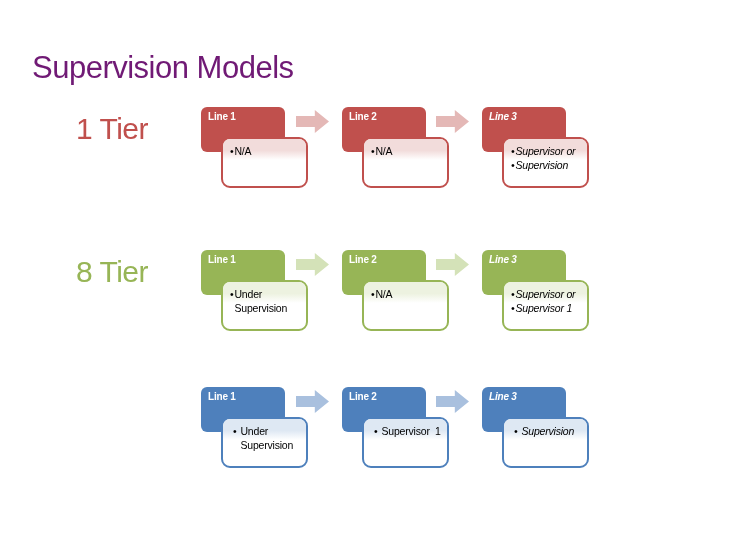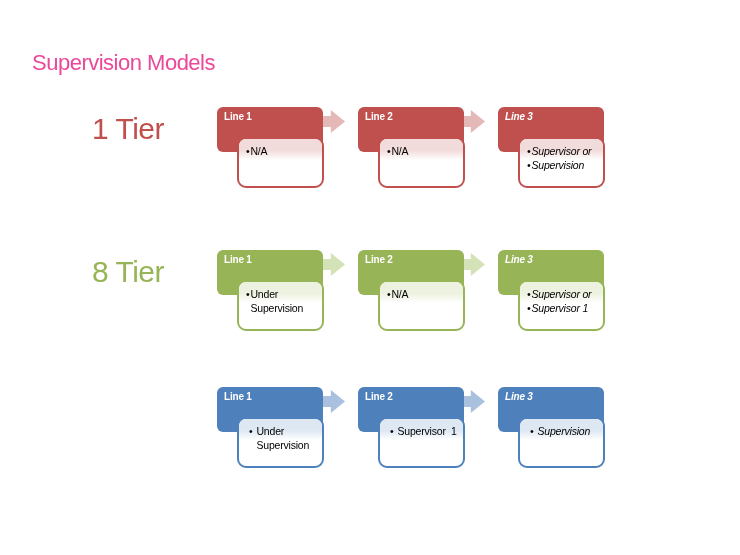--- a/index.html
+++ b/index.html
@@ -2,38 +2,38 @@
 <html><head>
 <meta charset="utf-8">
 <style>
   html,body{margin:0;padding:0;}
   body{
     width:740px;height:555px;background:#ffffff;position:relative;
     font-family:"Liberation Sans", sans-serif;overflow:hidden;
   }
   .slide{position:absolute;inset:0;}
   .title{
-    position:absolute;left:32px;top:50px;font-size:22px;color:#ec4899;
+    position:absolute;left:32px;top:50px;font-size:31px;color:#701a75;
     letter-spacing:-0.5px;white-space:nowrap;
   }
-  .tier{position:absolute;left:16px;width:596px;height:110px;}
+  .tier{position:absolute;left:0;width:596px;height:110px;}
   .tier.t1{top:105px;}
   .tier.t2{top:248px;}
   .tier.t3{top:385px;}
   .tier-label{
     position:absolute;left:57px;top:7px;width:110px;text-align:center;
     font-size:30px;letter-spacing:-0.5px;white-space:nowrap;
   }
   .step{position:absolute;top:2px;width:110px;height:100px;}
   .step.c1{left:201px;}
   .step.c2{left:342px;}
   .step.c3{left:482px;font-style:italic;}
   .step-header{
     position:absolute;left:0;top:0;width:84px;height:45px;
-    border-radius:6px;z-index:1;padding-left:22px;
+    border-radius:6px;z-index:1;
   }
   .step-title{
     position:absolute;left:7px;top:4px;color:#ffffff;font-size:10px;
     font-weight:600;letter-spacing:-0.2px;white-space:nowrap;
   }
   .step-body{
     position:absolute;left:20px;top:30px;width:83px;height:47px;
     background:#ffffff;border:2.5px solid #000;border-radius:9px;z-index:2;
   }
   .band{

